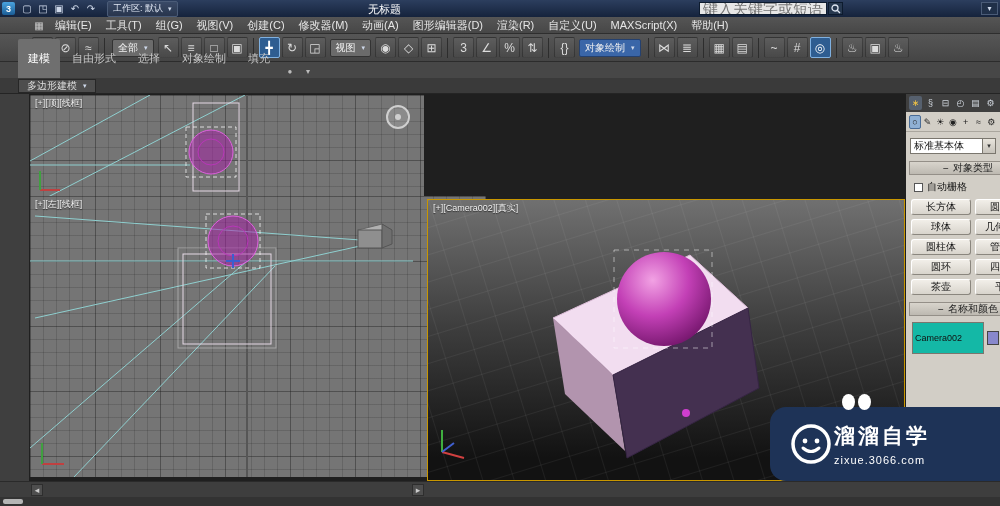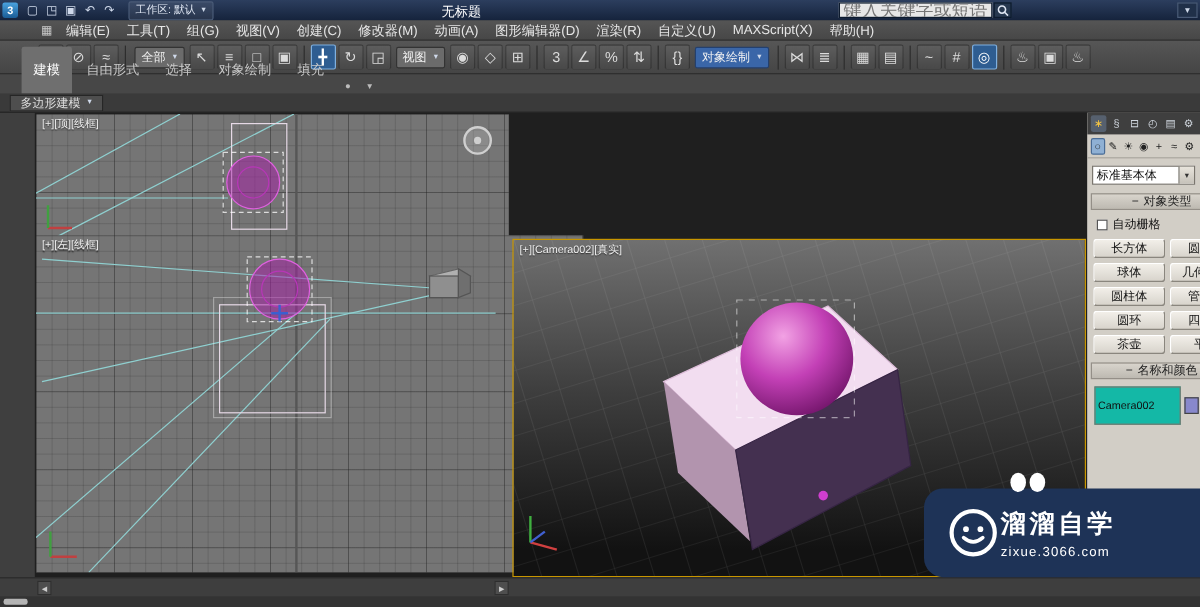--- a/index.html
+++ b/index.html
@@ -47,21 +47,21 @@
   .tdrop.highlight{background:#3a66a8;border-color:#24406e}
 
   
   #ribbon{position:absolute;left:0;top:62px;width:1000px;height:16px;background:#474747;
     display:flex;align-items:flex-end;padding-left:18px;gap:2px}
   .rtab{padding:12px 10px;font-size:11px;color:#c8c8c8;white-space:nowrap}
   .rtab.active{background:#6f6f6f;color:#fff;border-radius:2px 2px 0 0}
   .ricon{width:16px;text-align:center;color:#bbb;font-size:8px;padding-bottom:2px}
   #ribbon2{position:absolute;left:0;top:78px;width:1000px;height:16px;background:#3a3a3a;
     border-bottom:1px solid #242424;display:flex;align-items:center}
-  .subtab{margin-left:8px;background:#4e4e4e;border:1px solid #262626;color:#ddd;font-size:10px;
+  .subtab{margin-left:18px;background:#4e4e4e;border:1px solid #262626;color:#ddd;font-size:10px;
     padding:0 8px;height:14px;display:inline-flex;align-items:center;gap:6px;white-space:nowrap}
 
   
   #vparea{position:absolute;left:29px;top:94px;width:877px;height:387px;background:#1f1f1f}
   .vp{position:absolute;overflow:hidden}
   .wire{background-color:#757575;
     background-image:
       linear-gradient(rgba(30,30,30,.30) 1px,transparent 1px),
       linear-gradient(90deg,rgba(30,30,30,.30) 1px,transparent 1px),
       linear-gradient(rgba(30,30,30,.18) 1px,transparent 1px),

